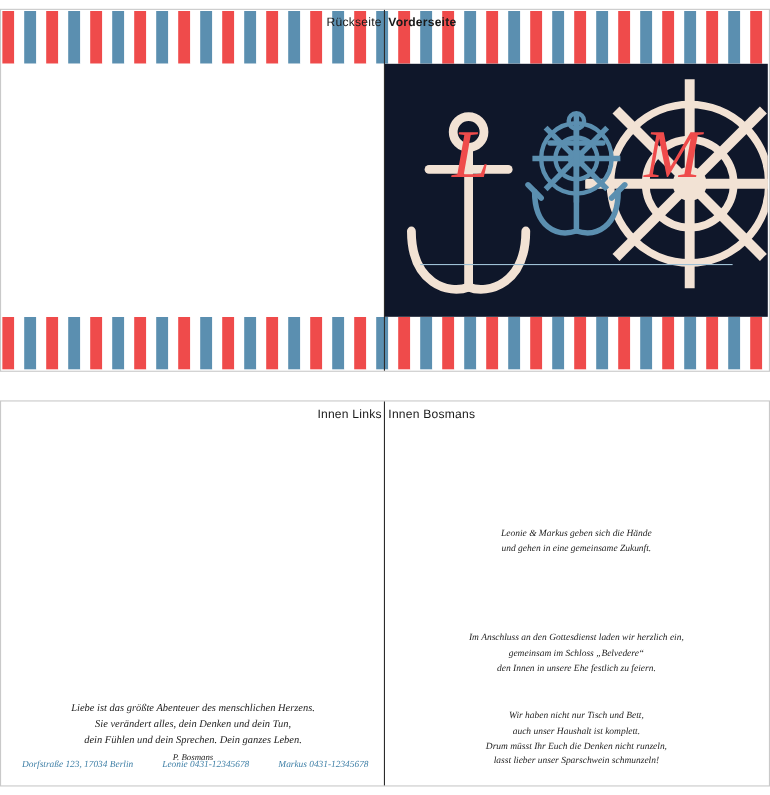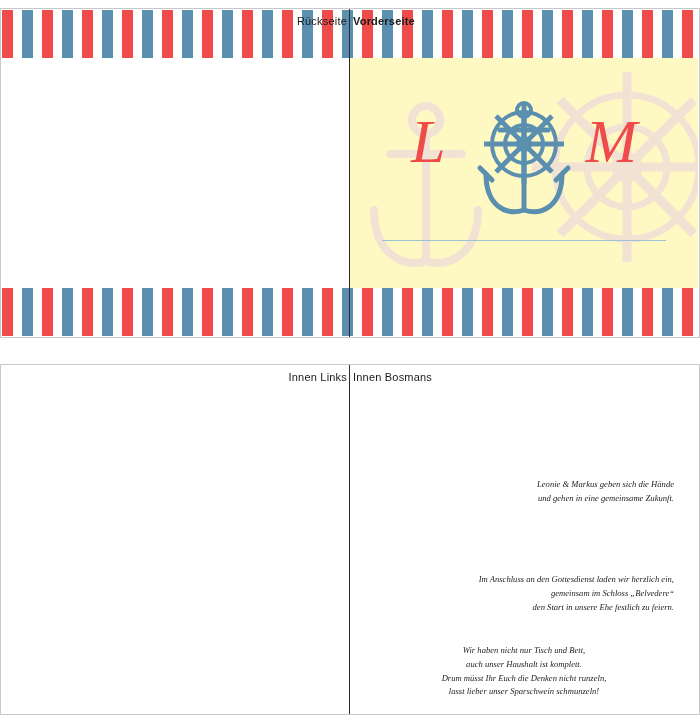--- a/index.html
+++ b/index.html
@@ -84,21 +84,21 @@
     width: 347px;
     bottom: 49px;
     background: #ffffff;
   }
   .outer-front {
     position: absolute;
     left: 349px;
     right: 1px;
     top: 49px;
     bottom: 49px;
-    background: #fef9c3;
+    background: #0f172a;
     overflow: hidden;
   }
 
   
   .wm {
     position: absolute;
     opacity: 1;
     pointer-events: none;
   }
   .wm-wheel { right: -34px; top: 4px; }
@@ -291,21 +291,21 @@
     text-align: center;
     font-style: italic;
     font-size: 15.5px;
     line-height: 1.45;
     color: #3e7fa6;
   }
   .para {
     position: absolute;
     left: 24px;
     right: 24px;
-    text-align: right;
+    text-align: center;
     font-style: italic;
     font-size: 8.6px;
     line-height: 1.65;
     color: #1d1d1d;
   }
   .para-1 { top: 86px; }
   .para-2 { top: 124px; }
   .para-3 { top: 181px; }
 
   .signature {
@@ -544,29 +544,40 @@
 
   <div class="fold"></div>
   <div class="panel-label label-back">Rückseite</div>
   <div class="panel-label label-front">Vorderseite</div>
 </div>
 
 <div class="page" id="inner-sheet">
 
   <div class="inner-left">
 
-
+    <div class="quote">
+      <span style="white-space:pre-line">Liebe ist das größte Abenteuer des menschlichen Herzens.
+Sie verändert alles, dein Denken und dein Tun,
+dein Fühlen und dein Sprechen. Dein ganzes Leben.</span>
+      <span class="src">P. Bosmans</span>
+    </div>
+
+    <div class="contact-row">
+      <span>Dorfstraße 123, 17034 Berlin</span>
+      <span>Leonie 0431-12345678</span>
+      <span>Markus 0431-12345678</span>
+    </div>
   </div>
 
   <div class="inner-right">
     <div class="para para-1" style="white-space:pre-line">Leonie &amp; Markus geben sich die Hände
 und gehen in eine gemeinsame Zukunft.</div>
     <div class="para para-3" style="white-space:pre-line">Im Anschluss an den Gottesdienst laden wir herzlich ein,
 gemeinsam im Schloss „Belvedere“
-den Start in unsere Ehe festlich zu feiern.</div>
+den Innen in unsere Ehe festlich zu feiern.</div>
     <div class="footer-verse" style="white-space:pre-line">Wir haben nicht nur Tisch und Bett,
 auch unser Haushalt ist komplett.
 Drum müsst Ihr Euch die Denken nicht runzeln,
 lasst lieber unser Sparschwein schmunzeln!</div>
   </div>
 
   <div class="fold"></div>
   <div class="panel-label label-inner-left">Innen Links</div>
   <div class="panel-label label-inner-right">Innen Bosmans</div>
 </div>

